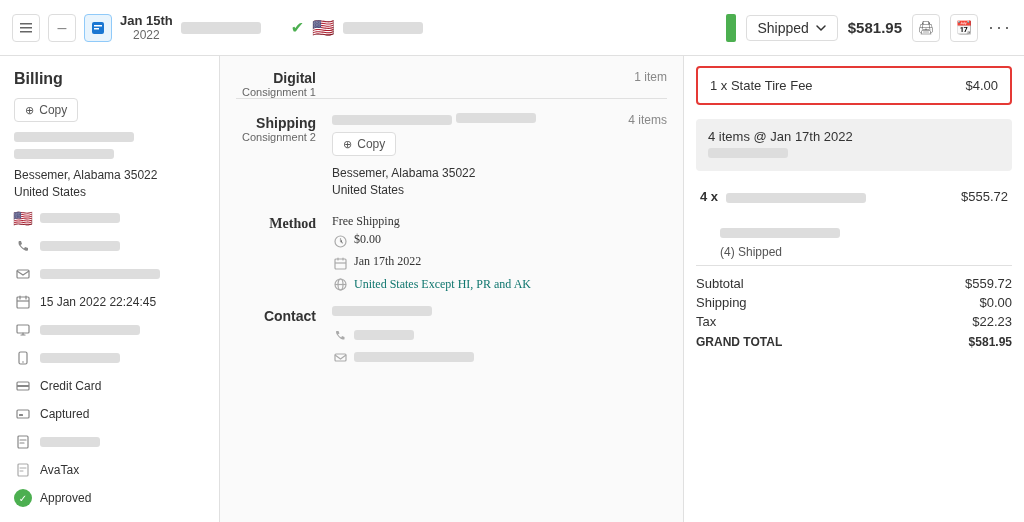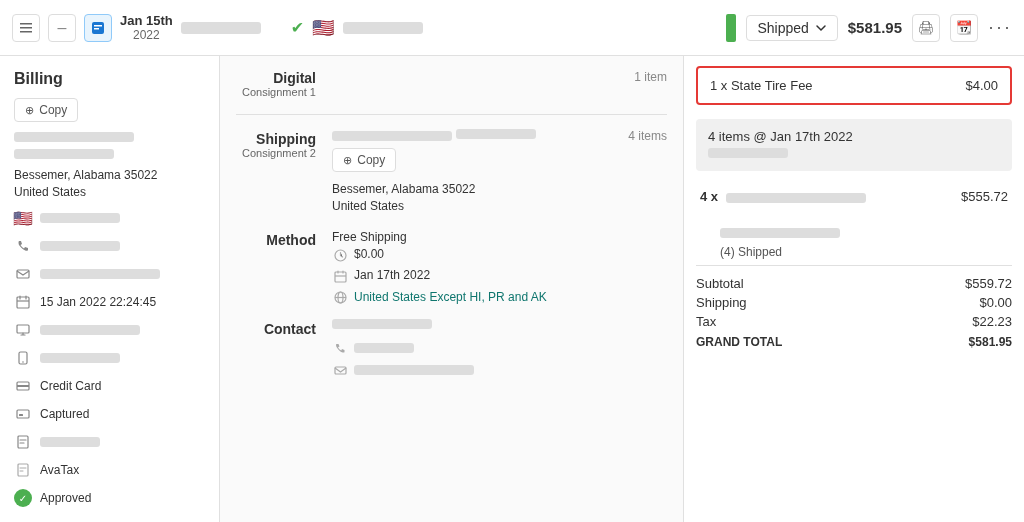--- a/index.html
+++ b/index.html
@@ -57,21 +57,21 @@
     .info-row { display: flex; align-items: center; gap: 8px; }
     .info-icon { width: 18px; height: 18px; display: flex; align-items: center; justify-content: center; flex-shrink: 0; }
     .info-value { font-size: 12px; color: #333; }
     .status-check { width: 18px; height: 18px; background: #4caf50; border-radius: 50%; display: flex; align-items: center; justify-content: center; color: #fff; font-size: 10px; }
 
     
     .middle-content {
       flex: 1; background: #fafafa; padding: 14px 16px; overflow-y: auto; border-right: 1px solid #e0e0e0;
     }
 
-    .consignment-section { margin-bottom: 16px; }
+    .consignment-section { }
     .consignment-label { text-align: right; min-width: 80px; }
     .consignment-label .label-title { font-size: 14px; font-weight: 700; }
     .consignment-label .label-sub { font-size: 11px; color: #666; }
     .downloadable-note { font-size: 12px; color: #555; line-height: 1.4; }
 
     .section-row { display: flex; gap: 16px; align-items: flex-start; margin-bottom: 8px; }
     .section-label-col { text-align: right; min-width: 80px; padding-top: 2px; }
     .section-label-col .label-title { font-size: 14px; font-weight: 700; }
     .section-label-col .label-sub { font-size: 11px; color: #666; }
     .section-content-col { flex: 1; }
@@ -304,21 +304,21 @@
               </button>
             </div>
             <div class="address-text">Bessemer, Alabama 35022</div>
             <div class="address-text">United States</div>
           </div>
           <span style="font-size:12px; color:#888;">4 items</span>
         </div>
       </div>
     </div>
 
-    <div class="section-row" style="margin-top:8px;">
+    <div class="section-row" style="margin-top:8px;font-family:Liberation Serif, serif;">
       <div class="section-label-col">
         <div class="label-title">Method</div>
       </div>
       <div class="section-content-col">
         <div class="method-value">Free Shipping</div>
         <div class="method-row">
           <div class="method-row-icon">
             <svg width="13" height="13" viewBox="0 0 13 13">
                 <circle cx="6.5" cy="6.5" r="5.5" stroke="#aaa" stroke-width="1.2" fill="none"></circle>
                 <path d="M6.5 3.5v3l2 1.5" stroke="#aaa" stroke-width="1.2" stroke-linecap="round"></path>

